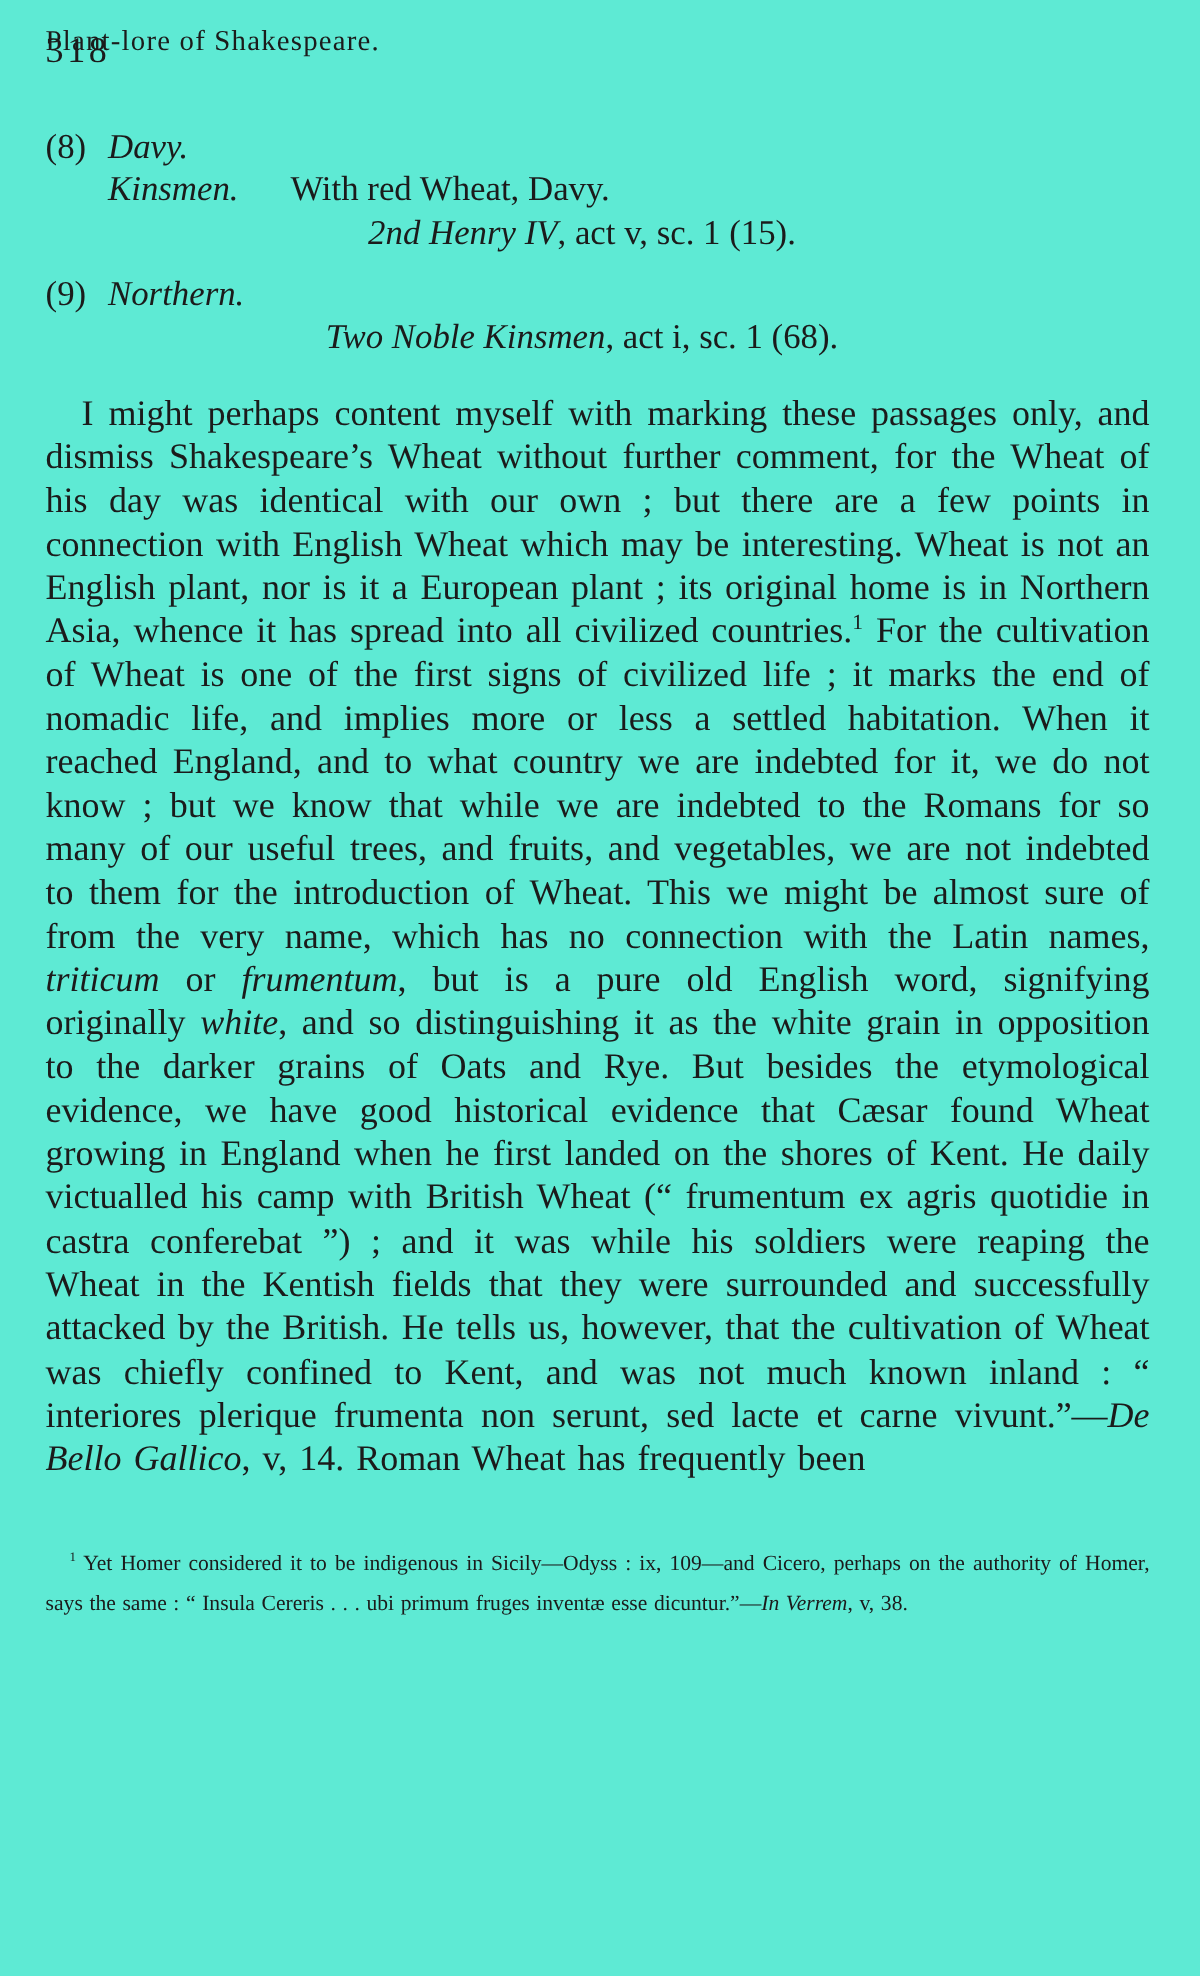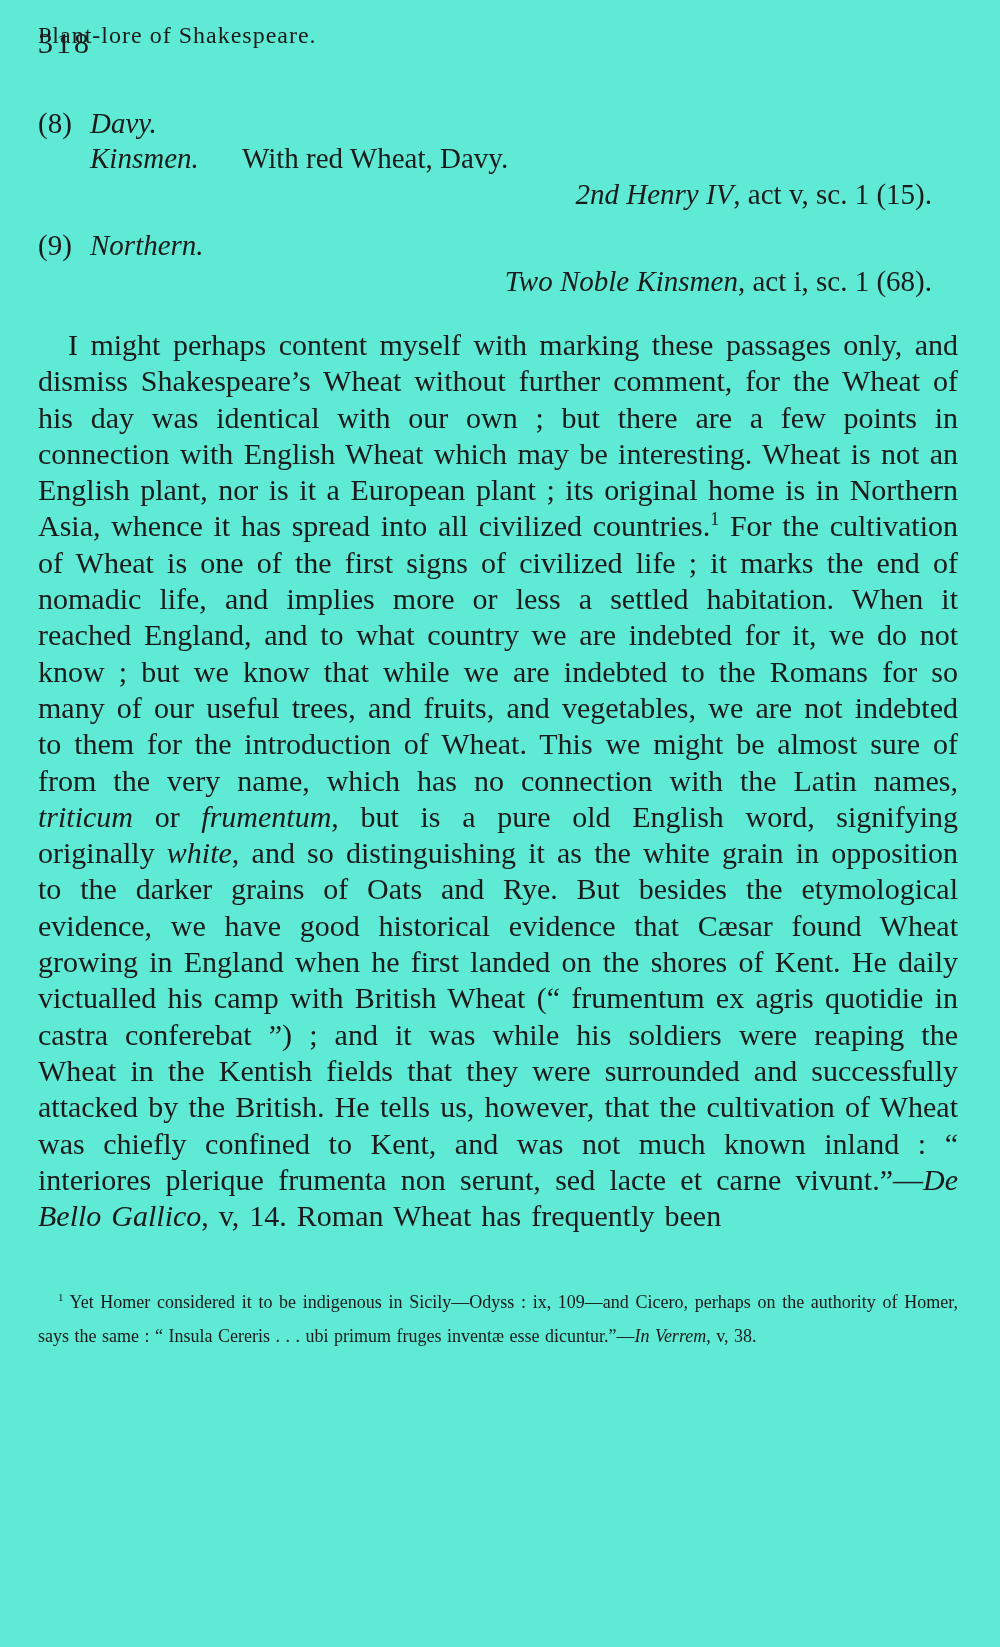--- a/index.html
+++ b/index.html
@@ -30,21 +30,21 @@
     font-size: 29px;
     line-height: 35px;
   }
   .quote + .quote { margin-top: 16px; }
   .q-num { grid-column: 1; }
   .q-speaker { grid-column: 2; font-style: italic; }
   .q-text { grid-column: 3; }
   .q-cont { padding-left: 24px; }
   .q-cite {
     grid-column: 1 / -1;
-    text-align: right;
+    text-align: center;
     padding-right: 26px;
     margin-top: 1px;
   }
   
   .body-par {
     margin-top: 28px;
     font-size: 30px;
     line-height: 36.3px;
     text-align: justify;
     text-indent: 30px;

